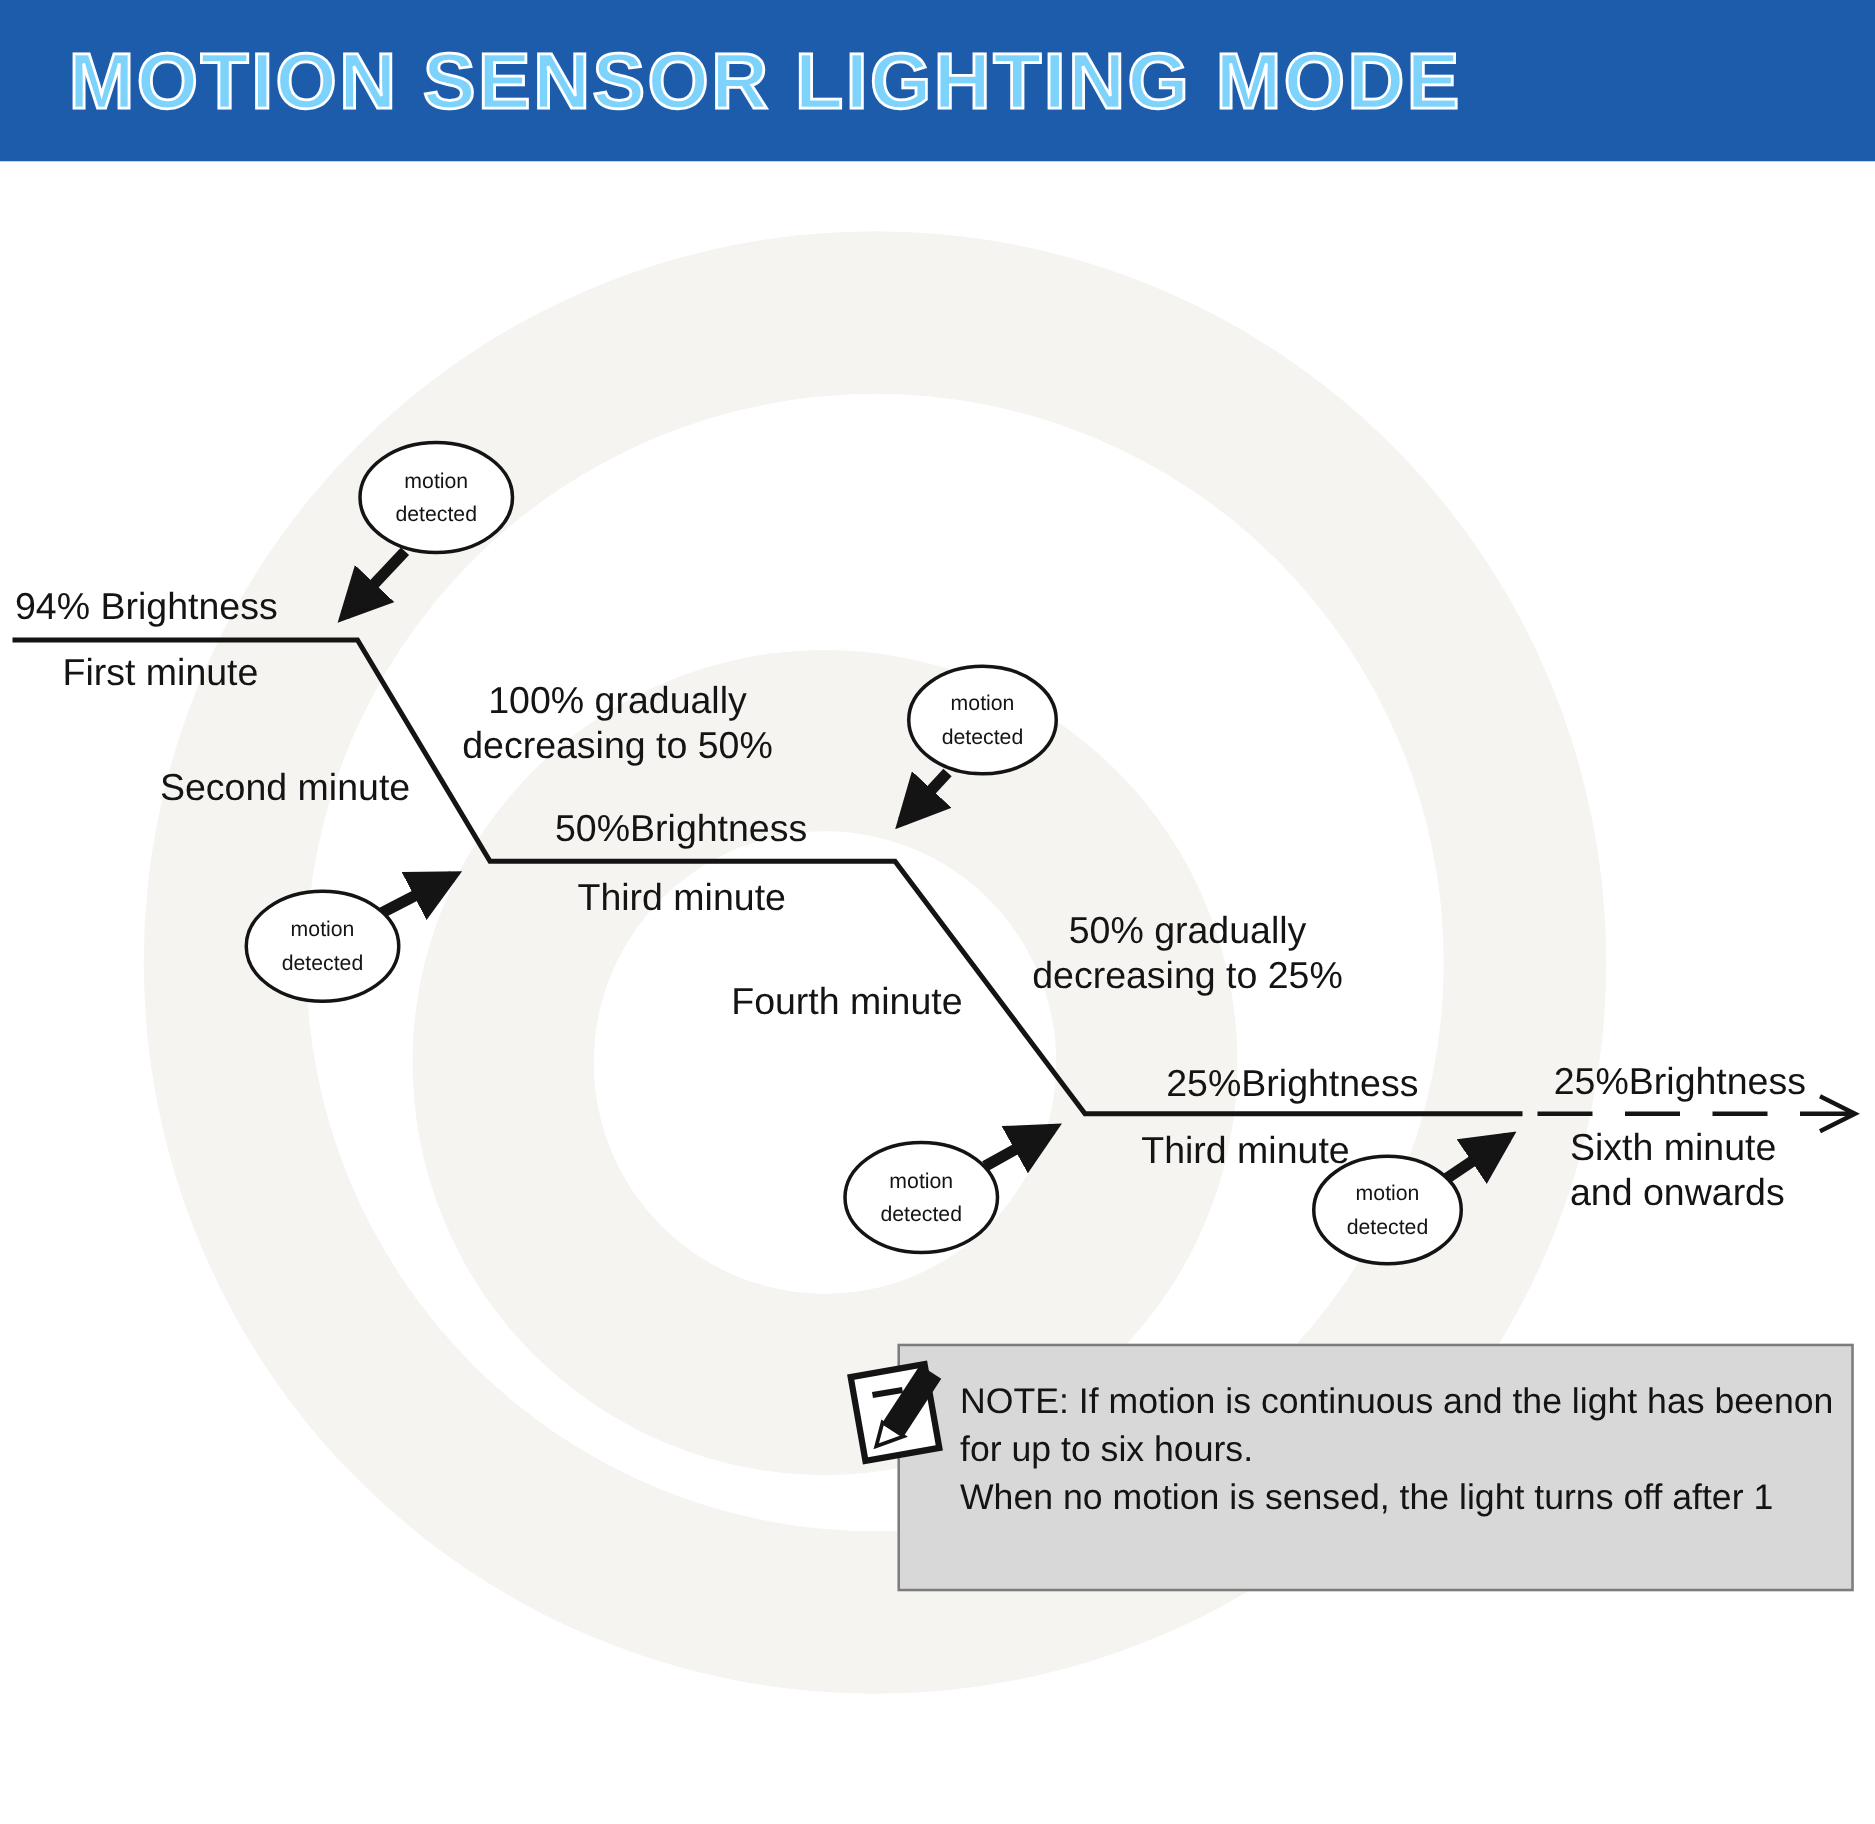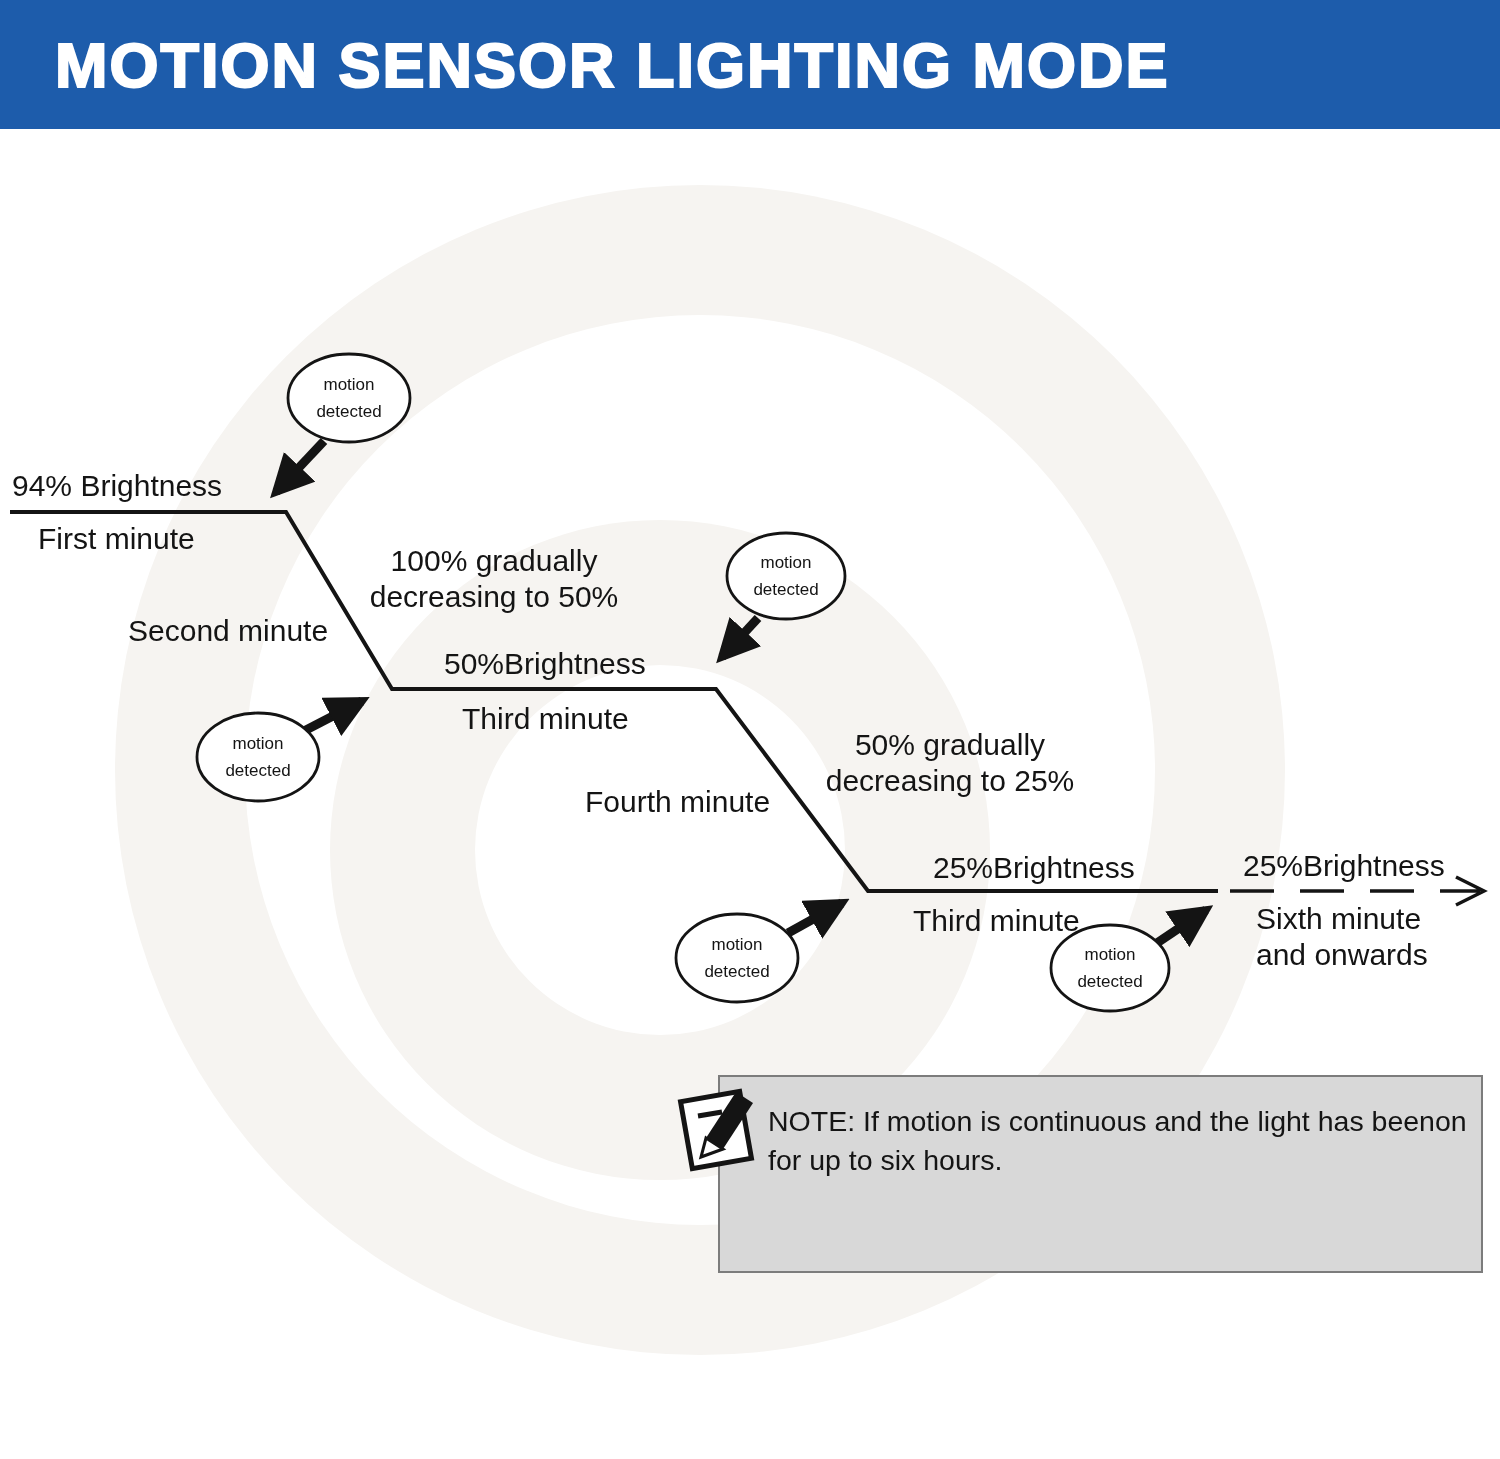--- a/index.html
+++ b/index.html
@@ -12,21 +12,21 @@
     overflow:hidden;
   }
   .header {
     position:absolute; top:0; left:0;
     width:1500px; height:129px;
     background:var(--header-bg, #1d5cab);
     display:flex; align-items:center;
     padding-left:55px;
   }
   .header h1 {
-    color:#ffffff;
+    color:#7dd3fc;
     font-size:63px;
     font-weight:bold;
     letter-spacing:2px;
     -webkit-text-stroke:2.2px #ffffff;
     white-space:nowrap;
   }
   svg.canvas { position:absolute; top:0; left:0; }
   .lbl {
     position:absolute;
     font-size:30px;
@@ -99,21 +99,21 @@
   <line x1="1154" y1="945" x2="1206" y2="910" marker-end="url(#ah)" style="stroke:var(--ink,#141414);stroke-width:9"></line>
 
   <ellipse cx="349" cy="398" rx="61" ry="44" style="fill:#ffffff;stroke:var(--ink,#141414);stroke-width:2.8"></ellipse>
   <ellipse cx="258" cy="757" rx="61" ry="44" style="fill:#ffffff;stroke:var(--ink,#141414);stroke-width:2.8"></ellipse>
   <ellipse cx="786" cy="576" rx="59" ry="43" style="fill:#ffffff;stroke:var(--ink,#141414);stroke-width:2.8"></ellipse>
   <ellipse cx="737" cy="958" rx="61" ry="44" style="fill:#ffffff;stroke:var(--ink,#141414);stroke-width:2.8"></ellipse>
   <ellipse cx="1110" cy="968" rx="59" ry="43" style="fill:#ffffff;stroke:var(--ink,#141414);stroke-width:2.8"></ellipse>
 </svg>
 
 <div class="lbl" style="left:12px; top:468px;">94% Brightness</div>
-<div class="lbl" style="left:38px; top:521px;">First minute</div>
+<div class="lbl" style="left:50px; top:521px;">First minute</div>
 
 <div class="lbl center" style="left:348px; top:543px; width:292px;">100% gradually
 decreasing to 50%</div>
 <div class="lbl" style="left:128px; top:613px;">Second minute</div>
 
 <div class="lbl" style="left:444px; top:646px;">50%Brightness</div>
 <div class="lbl" style="left:462px; top:701px;">Third minute</div>
 
 <div class="lbl center" style="left:808px; top:727px; width:284px;">50% gradually
 decreasing to 25%</div>
@@ -134,20 +134,21 @@
 detected</div>
 <div class="badge-label" style="left:667px; top:931px;">motion
 detected</div>
 <div class="badge-label" style="left:1040px; top:941px;">motion
 detected</div>
 
 <div class="note-box"></div>
 <div class="note-text">
   <div>NOTE: If motion is continuous and the light has beenon</div>
   <div>for up to six hours.</div>
+  <div>When no motion is sensed, the light turns off after 1</div>
 </div>
 
 <svg class="note-icon" viewBox="0 0 92 98">
   <rect x="14" y="20" width="60" height="68" transform="rotate(-10 44 54)" style="fill:#ffffff;stroke:var(--ink,#141414);stroke-width:5"></rect>
   <line x1="26" y1="40" x2="50" y2="36" style="stroke:var(--ink,#141414);stroke-width:5"></line>
   <path d="M34 62 L64 16 L81 27 L51 73 Z" style="fill:var(--ink,#141414)"></path>
   <path d="M34 62 L51 73 L29 81 Z" style="fill:#ffffff;stroke:var(--ink,#141414);stroke-width:3"></path>
 </svg>
 
 </body></html>

